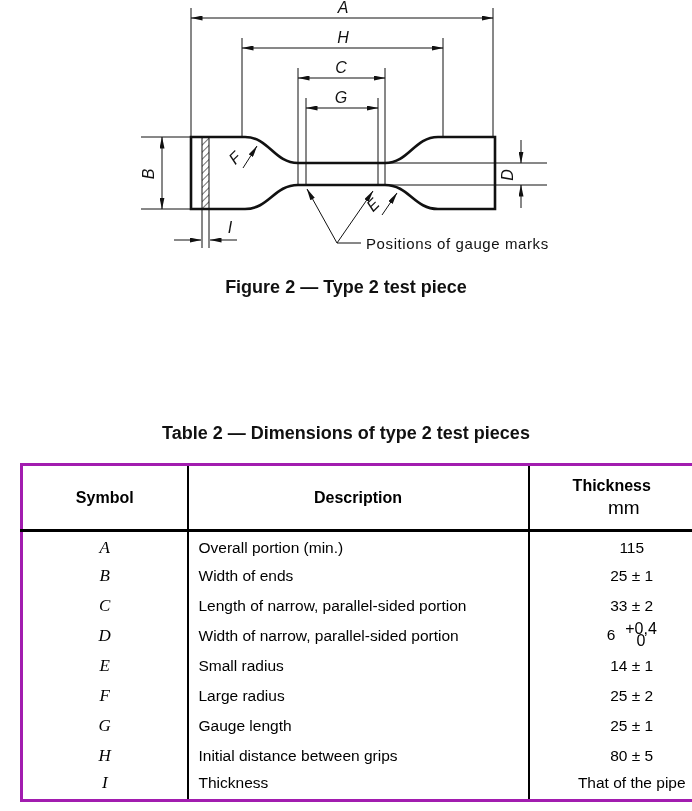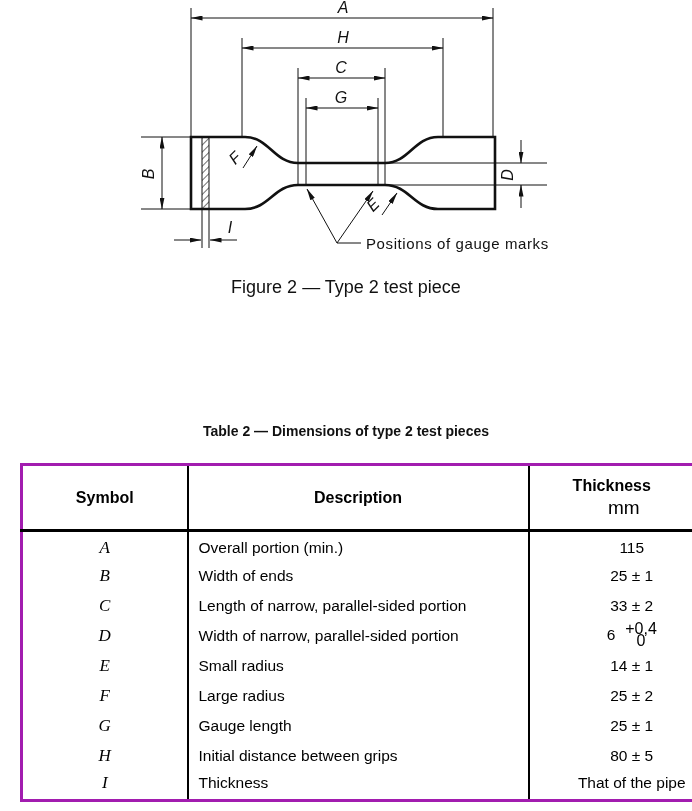--- a/index.html
+++ b/index.html
@@ -6,25 +6,25 @@
   html, body { background: #ffffff; }
   body {
     width: 692px; height: 811px;
     position: relative;
     font-family: "Liberation Sans", sans-serif;
     color: #000;
   }
   #figure-wrap { position: absolute; top: 0; left: 0; width: 692px; height: 262px; }
   .figure-caption {
     position: absolute; top: 277px; left: 0; width: 692px;
-    text-align: center; font-size: 18px; font-weight: normal; color: #111;
+    text-align: center; font-size: 18px; font-weight: bold; color: #111;
   }
   .table-title {
     position: absolute; top: 423px; left: 0; width: 692px;
-    text-align: center; font-size: 14px; font-weight: bold; color: #111;
+    text-align: center; font-size: 18px; font-weight: bold; color: #111;
   }
   table.dim-table {
     position: absolute; top: 463px; left: 20px;
     width: 676px; border-collapse: collapse;
     border: 3px solid #a21caf; table-layout: fixed;
   }
   table.dim-table thead tr { height: 66px; }
   table.dim-table thead th { border-bottom: 3px solid #000; font-size: 16px; font-weight: bold; text-align: center; vertical-align: middle; }
   table.dim-table tbody tr { height: 30px; }
   table.dim-table tbody tr:first-child td { padding-top: 4px; }

